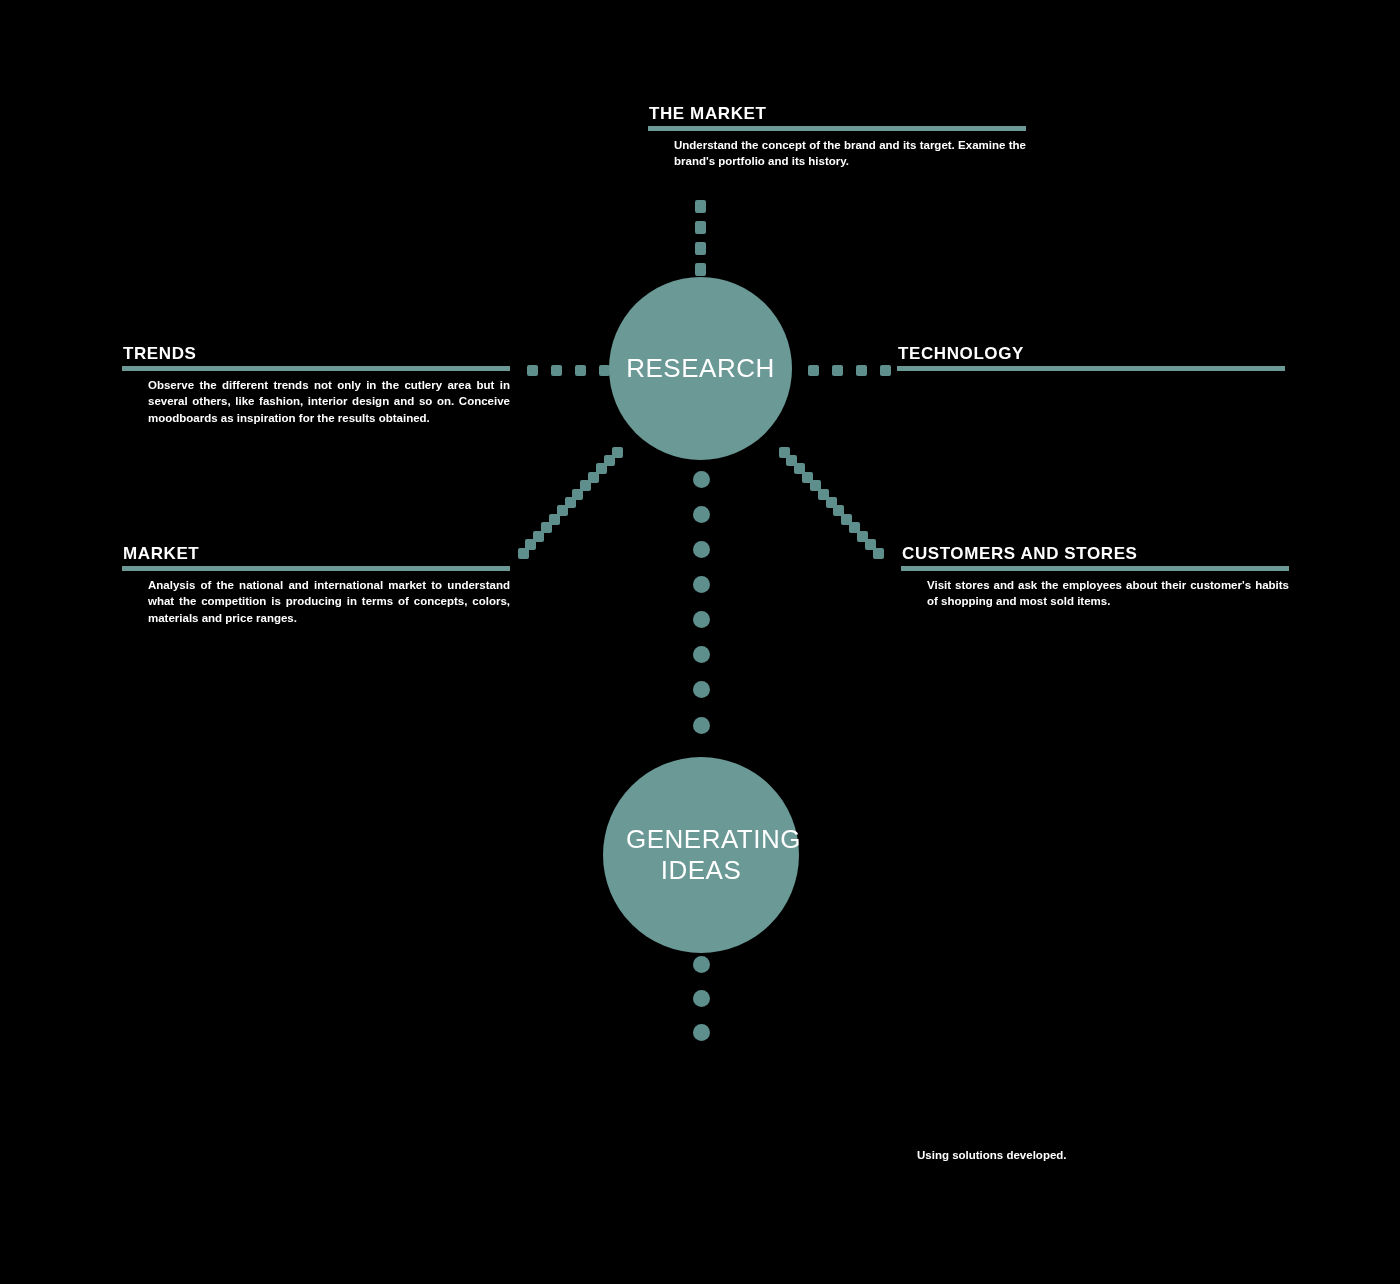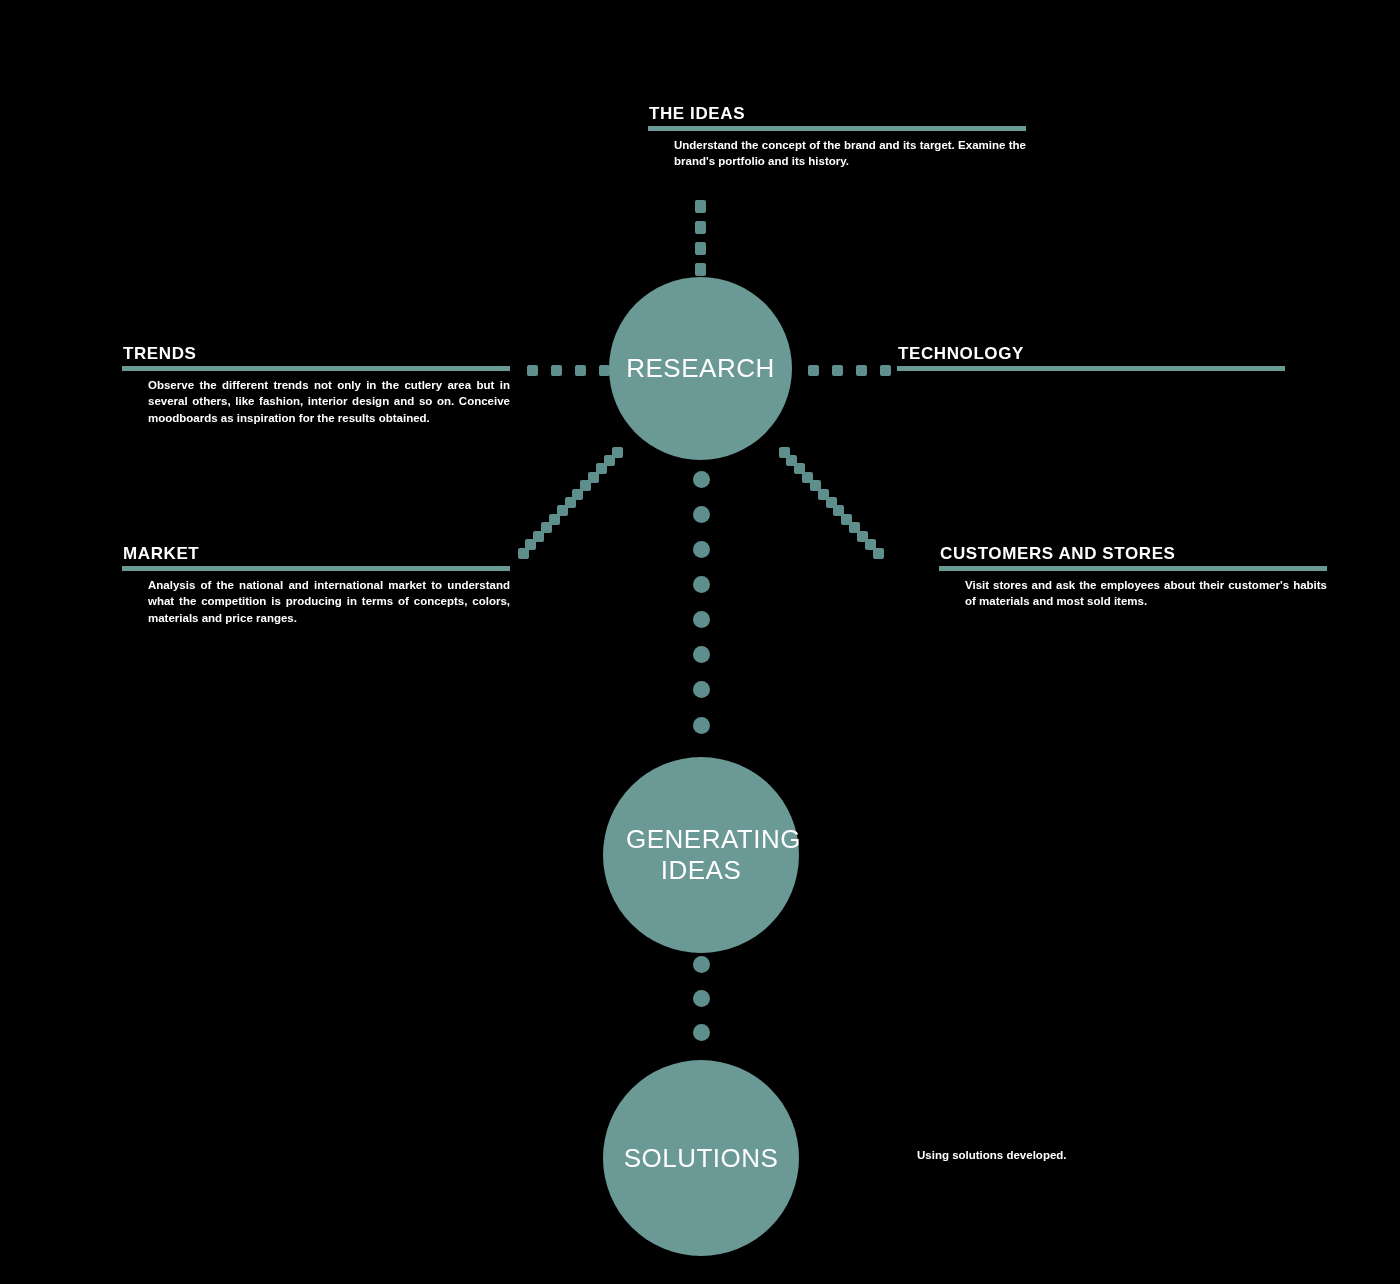--- a/index.html
+++ b/index.html
@@ -46,21 +46,21 @@
   .dot.round{border-radius:50%;}
   .dot.sq{border-radius:2px;}
 </style>
 </head>
 <body>
 
 <div class="stage">
 
 
   <div class="section" style="left:648px;top:105px;width:378px;">
-    <div class="section-head">THE IDEAS</div>
+    <div class="section-head">THE MARKET</div>
     <div class="section-rule"></div>
     <div class="section-body left-pad" style="width:352px;">Understand the concept of the brand and its target. Examine the brand's portfolio and its history.</div>
   </div>
 
   <div class="section" style="left:122px;top:545px;width:388px;">
     <div class="section-head">MARKET</div>
     <div class="section-rule"></div>
     <div class="section-body left-pad" style="width:362px;">Analysis of the national and international market to understand what the competition is producing in terms of concepts, colors, materials and price ranges.</div>
   </div>
 
@@ -68,24 +68,24 @@
     <div class="section-head">TRENDS</div>
     <div class="section-rule"></div>
     <div class="section-body left-pad" style="width:362px;">Observe the different trends not only in the cutlery area but in several others, like fashion, interior design and so on. Conceive moodboards as inspiration for the results obtained.</div>
   </div>
 
   <div class="section" style="left:897px;top:345px;width:388px;">
     <div class="section-head">TECHNOLOGY</div>
     <div class="section-rule"></div>
   </div>
 
-  <div class="section" style="left:939px;top:545px;width:388px;">
+  <div class="section" style="left:901px;top:545px;width:388px;">
     <div class="section-head">CUSTOMERS AND STORES</div>
     <div class="section-rule"></div>
-    <div class="section-body right-pad" style="width:362px;">Visit stores and ask the employees about their customer's habits of materials and most sold items.</div>
+    <div class="section-body right-pad" style="width:362px;">Visit stores and ask the employees about their customer's habits of shopping and most sold items.</div>
   </div>
 
 
   <div class="section" style="left:917px;top:1147px;width:370px;">
     <div class="section-body nojust" style="margin-top:0;width:370px;">Using solutions developed.</div>
   </div>
 
   <div class="dots">
     <div class="dot sq" style="left:695px;top:200px;width:11px;height:13px;"></div>
     <div class="dot sq" style="left:695px;top:221px;width:11px;height:13px;"></div>
@@ -157,17 +157,14 @@
     </div>
 
   <div class="node" style="left:603px;top:757px;width:196px;height:196px;font-size:26px;">
     <span style="display:block;width:150px;">GENERATING IDEAS</span>
   </div>
 
   <div class="node" style="left:609px;top:277px;width:183px;height:183px;font-size:26px;">
     <span>RESEARCH</span>
   </div>
 
-  <div class="node" style="left:603px;top:1060px;width:196px;height:196px;font-size:26px;">
-    <span>SOLUTIONS</span>
-  </div>
 
 </div>
 
 </body></html>

